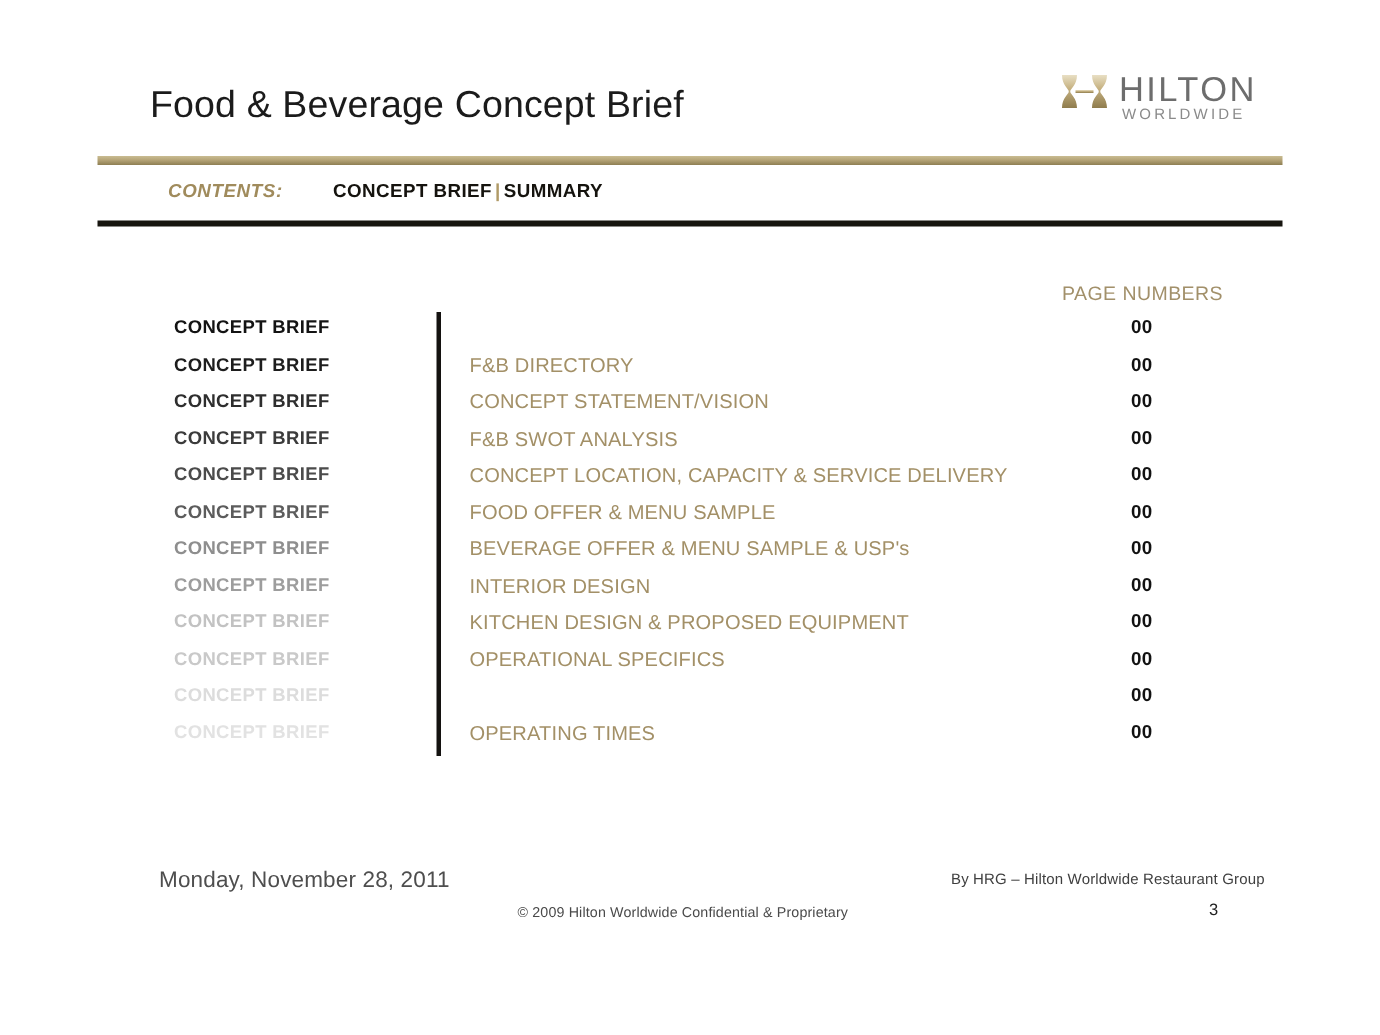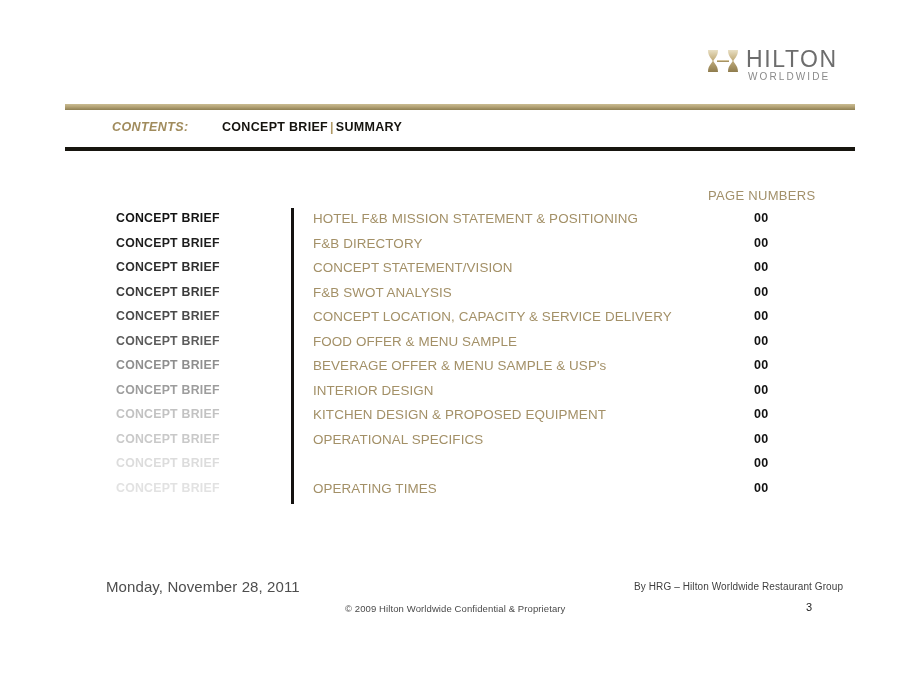--- a/index.html
+++ b/index.html
@@ -205,20 +205,21 @@
     top: 601px;
     font-size: 11px;
     color: #222222;
   }
 </style>
 </head>
 <body>
 
 <div class="slide">
 
+  <div class="deck-title">Food &amp; Beverage Concept Brief</div>
 
   <div class="logo-block">
     <svg class="logo-mark" viewBox="0 0 34 24" xmlns="http://www.w3.org/2000/svg">
       <defs>
         <linearGradient id="gmark" x1="0" y1="0" x2="0" y2="1">
           <stop offset="0%" stop-color="#e8dfc4"></stop>
           <stop offset="40%" stop-color="#c7b383"></stop>
           <stop offset="100%" stop-color="#8f7c4d"></stop>
         </linearGradient>
       </defs>
@@ -238,21 +239,20 @@
     <span>CONCEPT BRIEF</span><span class="pipe">|</span><span>SUMMARY</span>
   </div>
 
   <div class="page-numbers-head">PAGE NUMBERS</div>
 
   <div class="divider"></div>
 
   <div class="toc">
       <div class="toc-row">
         <div class="toc-tag" style="color: rgb(19, 19, 19);">CONCEPT BRIEF</div>
-        <div class="toc-item">HOTEL F&amp;B MISSION STATEMENT &amp; POSITIONING</div>
         <div class="toc-page">00</div>
       </div>
       <div class="toc-row">
         <div class="toc-tag" style="color: rgb(29, 29, 29);">CONCEPT BRIEF</div>
         <div class="toc-item">F&amp;B DIRECTORY</div>
         <div class="toc-page">00</div>
       </div>
       <div class="toc-row">
         <div class="toc-tag" style="color: rgb(46, 46, 46);">CONCEPT BRIEF</div>
         <div class="toc-item">CONCEPT STATEMENT/VISION</div>

